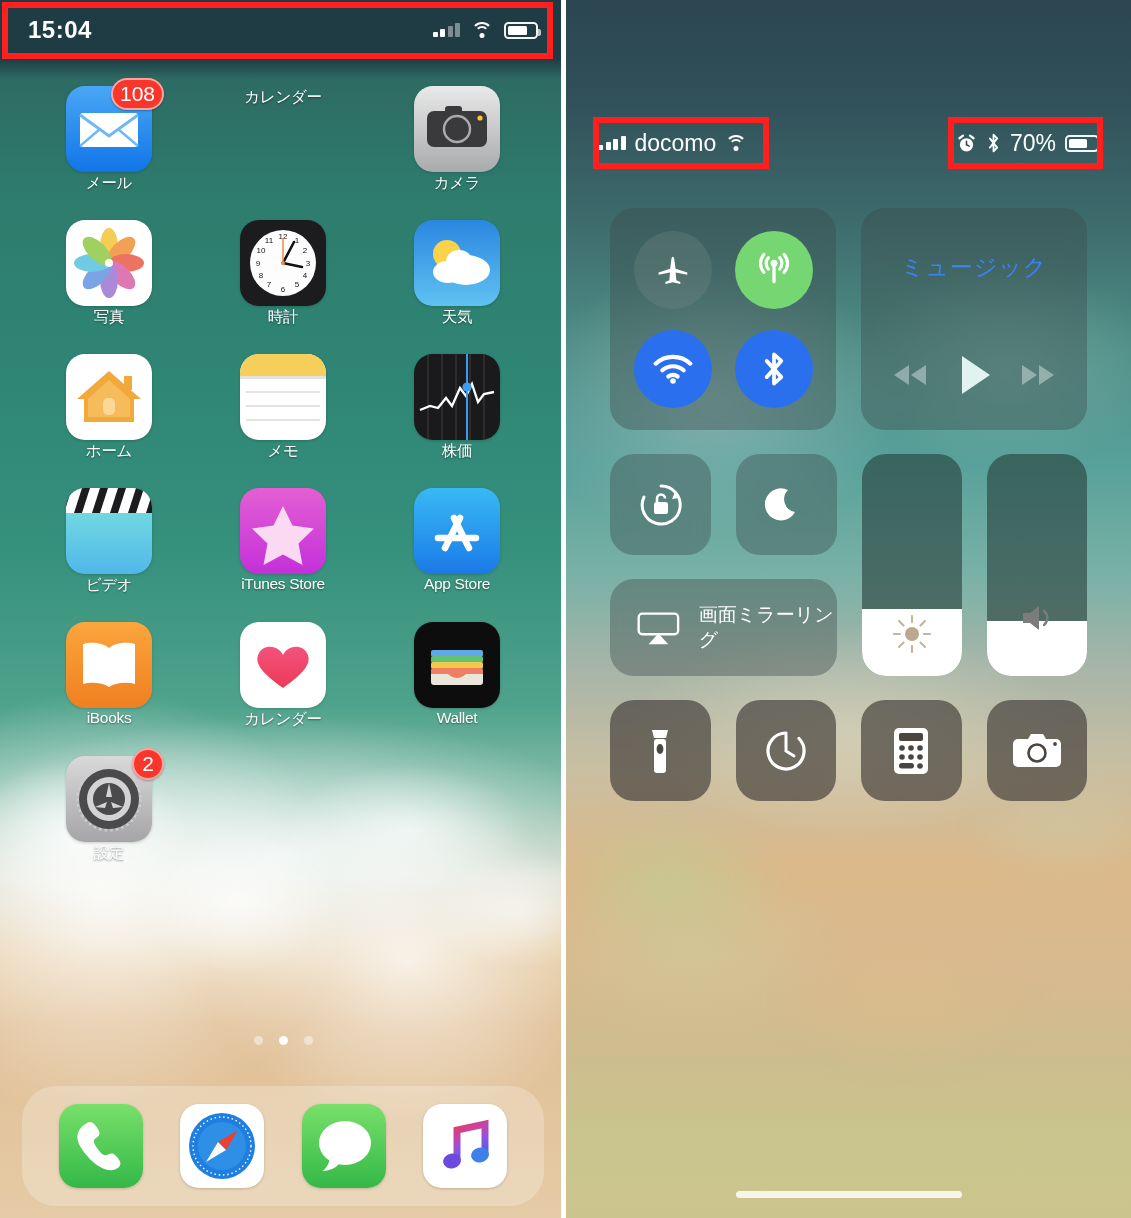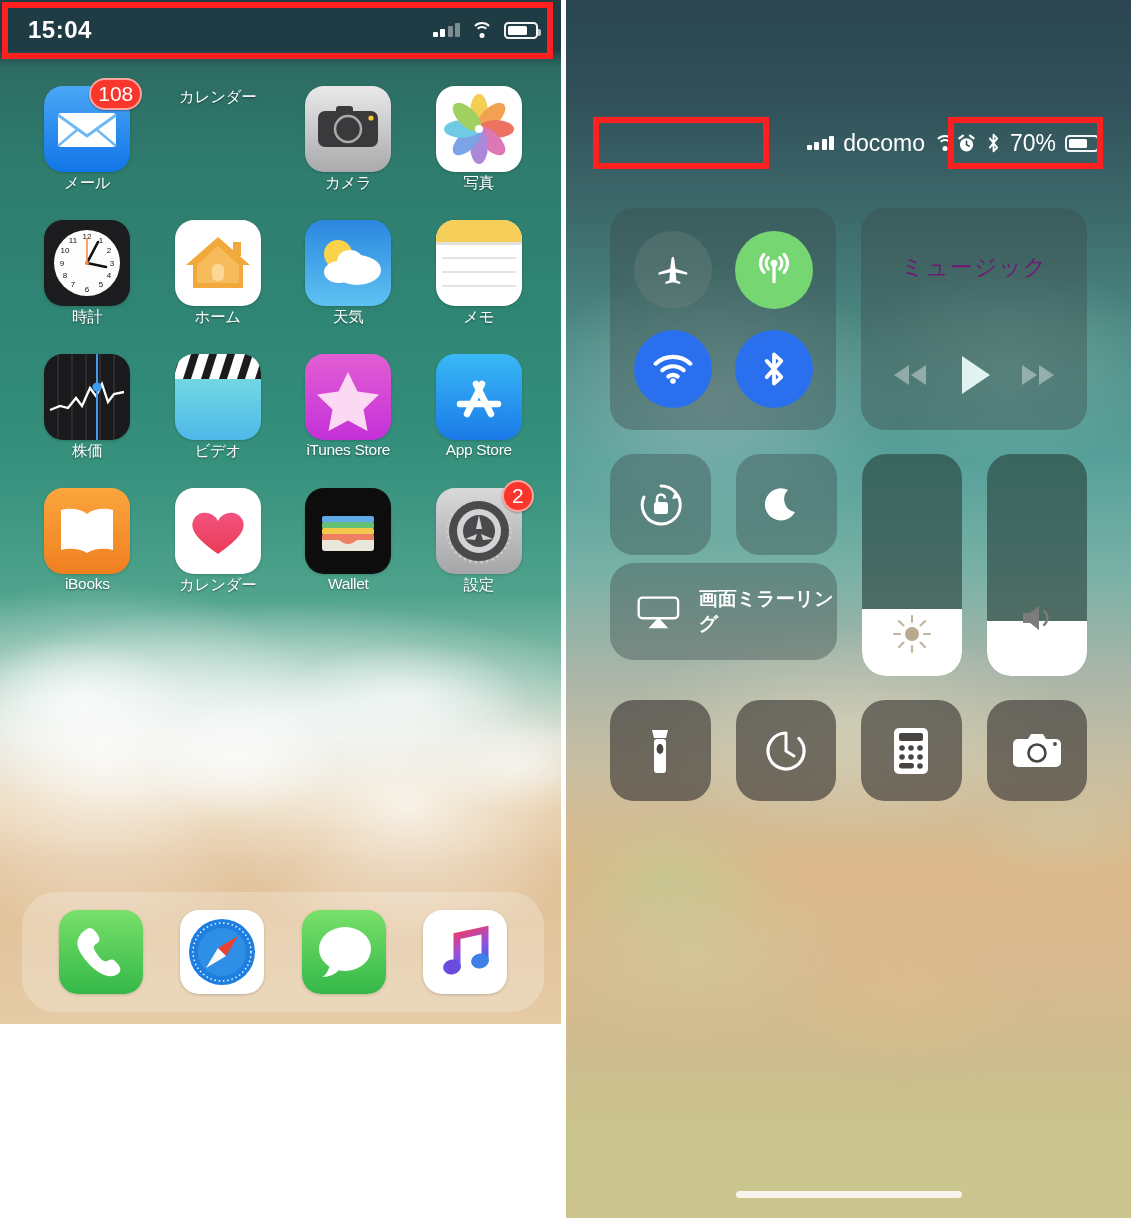--- a/index.html
+++ b/index.html
@@ -6,21 +6,21 @@
   html, body {
     width: 1131px; height: 1218px;
     background: #ffffff;
     font-family: "Liberation Sans", "DejaVu Sans", sans-serif;
     overflow: hidden;
   }
   #root { position: relative; width: 1131px; height: 1218px; }
 
   
   #home-panel {
-    position: absolute; left: 0; top: 0; width: 566px; height: 1024px;
+    position: absolute; left: 0; top: 0; width: 566px; height: 1218px;
     overflow: hidden;
   }
   .wallpaper {
     position: absolute; inset: 0;
     background:
       radial-gradient(ellipse 70% 28% at 18% 74%, rgba(255,255,255,.80) 0%, rgba(255,255,255,0) 62%),
       radial-gradient(ellipse 60% 22% at 72% 79%, rgba(255,255,255,.72) 0%, rgba(255,255,255,0) 60%),
       radial-gradient(ellipse 90% 16% at 50% 70%, rgba(245,250,250,.85) 0%, rgba(245,250,250,0) 70%),
       linear-gradient(180deg,
         #1f3b44 0%,
@@ -74,21 +74,21 @@
   .battery::after {
     content: ""; position: absolute; right: -5px; top: 5px;
     width: 3px; height: 7px; border-radius: 0 2px 2px 0;
     background: rgba(255,255,255,.7);
   }
   .battery .lvl { height: 100%; background: #fff; border-radius: 1.5px; }
 
   
   #app-grid {
     position: absolute; left: 0; top: 86px; width: 566px;
-    display: grid; grid-template-columns: repeat(4, 1fr);
+    display: grid; grid-template-columns: repeat(3, 1fr);
     row-gap: 26px; padding: 0 22px;
   }
   .app { display: flex; flex-direction: column; align-items: center; position: relative; }
   .app-icon-wrap { position: relative; width: 86px; height: 86px; }
   .app-icon {
     width: 86px; height: 86px; border-radius: 19px; overflow: hidden;
     position: relative; box-shadow: 0 1px 3px rgba(0,0,0,.18);
   }
   .app-label {
     margin-top: 1px; color: #fff; font-size: 15.5px; letter-spacing: -.3px;
@@ -150,21 +150,21 @@
     position: absolute; inset: 0;
     background:
       radial-gradient(ellipse 30% 8% at 18% 72%, rgba(180,210,150,.5), transparent 70%),
       radial-gradient(ellipse 34% 9% at 60% 82%, rgba(225,190,140,.45), transparent 70%),
       radial-gradient(ellipse 26% 7% at 88% 68%, rgba(205,205,170,.4), transparent 70%);
     filter: blur(10px); pointer-events: none;
   }
 
   #cc-statusbar {
     position: absolute; left: 0; top: 118px; width: 565px; height: 50px;
-    display: flex; align-items: center; justify-content: flex-end;
+    display: flex; align-items: center; justify-content: space-between;
     padding: 0 32px; color: #fff;
   }
   .cc-status-left { display: flex; align-items: center; gap: 9px; }
   .cc-carrier { font-size: 23px; letter-spacing: 0; }
   .cc-status-right { display: flex; align-items: center; gap: 9px; font-size: 23px; }
 
   
   .wifi { position: relative; width: 22px; height: 16px; }
   .wifi i {
     position: absolute; left: 50%; border: 2.6px solid #fff;
@@ -190,26 +190,26 @@
   .mod-toggles { width: 227px; height: 222px; display: grid;
     grid-template-columns: 1fr 1fr; place-items: center; padding: 12px; }
   .circ { width: 78px; height: 78px; border-radius: 50%; display: flex;
     align-items: center; justify-content: center; }
   .circ.off { background: rgba(120,140,135,.30); }
   .circ.green { background: #76d672; }
   .circ.blue  { background: #2a70ee; }
 
   .mod-music { width: 227px; height: 222px; position: relative;
     display: flex; flex-direction: column; align-items: center; }
-  .music-title { margin-top: 44px; color: #701a75; font-size: 23px; letter-spacing: 1px; }
+  .music-title { margin-top: 44px; color: #3b82f6; font-size: 23px; letter-spacing: 1px; }
   .music-ctrls { position: absolute; bottom: 34px; left: 0; right: 0;
     display: flex; align-items: center; justify-content: space-around; padding: 0 16px; }
 
   .cc-row2 { margin-top: 24px; display: flex; gap: 25px; }
-  .left-col { display: flex; flex-direction: column; gap: 8px; font-weight: bold; }
+  .left-col { display: flex; flex-direction: column; gap: 24px; }
   .small-pair { display: flex; gap: 25px; }
   .mod-sq { width: 101px; height: 101px; display: flex; align-items: center; justify-content: center; }
   .mod-wide { width: 227px; height: 97px; display: flex; align-items: center; gap: 18px; padding-left: 26px; }
   .mirror-label { color: #fff; font-size: 19px; line-height: 1.28; }
 
   .slider {
     width: 101px; height: 222px; border-radius: 24px; overflow: hidden;
     position: relative; background: rgba(40,64,60,.62);
   }
   .slider .fill { position: absolute; left: 0; right: 0; bottom: 0; background: #fff; }
@@ -339,44 +339,44 @@
               <line x1="43" y1="43" x2="43" y2="18" stroke="#f0893e" stroke-width="1.5"></line>
               <circle cx="43" cy="43" r="2" fill="#f0893e"></circle>
             </svg>
           </div>
         </div>
         <div class="app-label">時計</div>
       </div>
 
       <div class="app">
         <div class="app-icon-wrap">
+          <div class="app-icon" style="background:linear-gradient(180deg,#2b86e0,#5fc2f2)">
+            <svg viewBox="0 0 86 86" width="86" height="86">
+              <circle cx="33" cy="34" r="14" fill="#fbd34b"></circle>
+              <ellipse cx="52" cy="50" rx="24" ry="15" fill="#fff"></ellipse>
+              <ellipse cx="34" cy="52" rx="15" ry="11" fill="#fff"></ellipse>
+              <ellipse cx="45" cy="41" rx="13" ry="11" fill="#fff"></ellipse>
+            </svg>
+          </div>
+        </div>
+        <div class="app-label">天気</div>
+      </div>
+
+      <div class="app">
+        <div class="app-icon-wrap">
           <div class="app-icon" style="background:#fff">
             <svg viewBox="0 0 86 86" width="86" height="86">
               <path d="M43 17 L75 45 L68 45 L68 68 L18 68 L18 45 L11 45Z" fill="#f2a93b"></path>
               <rect x="58" y="22" width="8" height="14" fill="#f2a93b"></rect>
               <path d="M43 26 L64 45 L64 63 L22 63 L22 45Z" fill="#f6bc5c"></path>
               <rect x="37" y="44" width="12" height="17" rx="5" fill="#fbd896"></rect>
             </svg>
           </div>
         </div>
         <div class="app-label">ホーム</div>
-      </div>
-
-      <div class="app">
-        <div class="app-icon-wrap">
-          <div class="app-icon" style="background:linear-gradient(180deg,#2b86e0,#5fc2f2)">
-            <svg viewBox="0 0 86 86" width="86" height="86">
-              <circle cx="33" cy="34" r="14" fill="#fbd34b"></circle>
-              <ellipse cx="52" cy="50" rx="24" ry="15" fill="#fff"></ellipse>
-              <ellipse cx="34" cy="52" rx="15" ry="11" fill="#fff"></ellipse>
-              <ellipse cx="45" cy="41" rx="13" ry="11" fill="#fff"></ellipse>
-            </svg>
-          </div>
-        </div>
-        <div class="app-label">天気</div>
       </div>
 
       <div class="app">
         <div class="app-icon-wrap">
           <div class="app-icon" style="background:#fff">
             <svg viewBox="0 0 86 86" width="86" height="86">
               <rect width="86" height="24" fill="#f6cf5a"></rect>
               <rect y="22" width="86" height="3" fill="#e5e3df"></rect>
               <g stroke="#dcdad6" stroke-width="1.6">
                 <line x1="6" y1="38" x2="80" y2="38"></line>

